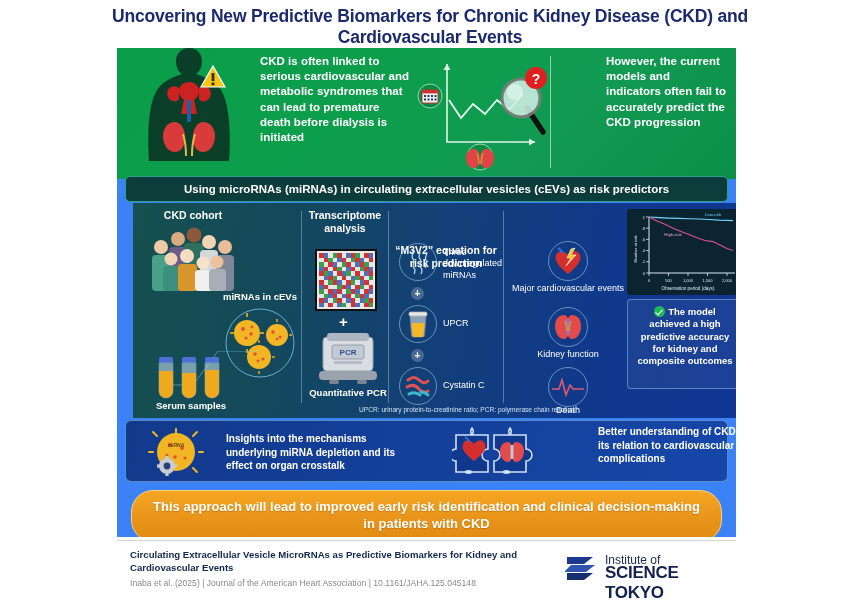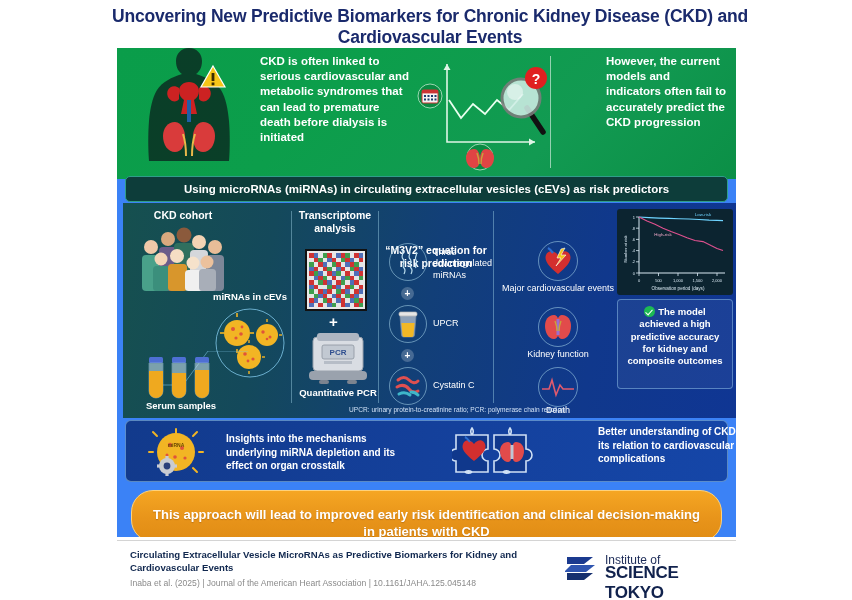--- a/index.html
+++ b/index.html
@@ -50,21 +50,21 @@
     position:absolute; left:8px; top:128px; width:603px; height:26px;
     background:#0d3d3a;
     border:1px solid #2f9e8a;
     border-radius:5px;
     display:flex; align-items:center; justify-content:center;
   }
   .banner span { color:#fff; font-size:11.5px; font-weight:bold; }
 
   
   .workflow {
-    position:absolute; left:6px; top:155px; width:668px; height:215px;
+    position:absolute; left:16px; top:155px; width:668px; height:215px;
     background: linear-gradient(100deg,#16504f 0%, #14495b 22%, #123f78 46%, #10388c 70%, #0f3596 100%);
   }
   .wf-col { position:absolute; }
   .wf-head {
     color:#fff; font-size:10.5px; font-weight:bold; text-align:center; line-height:1.25;
   }
   .wf-sep { position:absolute; width:1px; background:rgba(160,210,230,.45); }
 
   .lbl { color:#fff; font-size:9px; text-align:center; line-height:1.25; }
   .lbl-b { color:#fff; font-size:9.5px; font-weight:bold; text-align:center; line-height:1.25; }
@@ -125,21 +125,21 @@
     background:linear-gradient(100deg,#123a8c 0%, #14409b 50%, #1546a8 100%);
   }
   .ins-text { position:absolute; color:#fff; font-size:10px; font-weight:bold; line-height:1.35; }
 
   
   .yellowbar {
     position:absolute; left:14px; top:442px; width:591px; height:52px;
     background: linear-gradient(180deg,#f5a623 0%, #e8941a 55%, #e08c14 100%);
     border:1.5px solid #ffd27a;
     border-radius:22px;
-    display:flex; align-items:flex-end; justify-content:center;
+    display:flex; align-items:center; justify-content:center;
     text-align:center;
   }
   .yellowbar span {
     color:#fff; font-size:13px; font-weight:bold; line-height:1.3; padding:0 16px;
     text-shadow:0 1px 1px rgba(120,60,0,.35);
   }
 
   
   .footer-rule { position:absolute; left:117px; top:540px; width:619px; height:1px; background:#d4d4d4; }
   .f-title {

